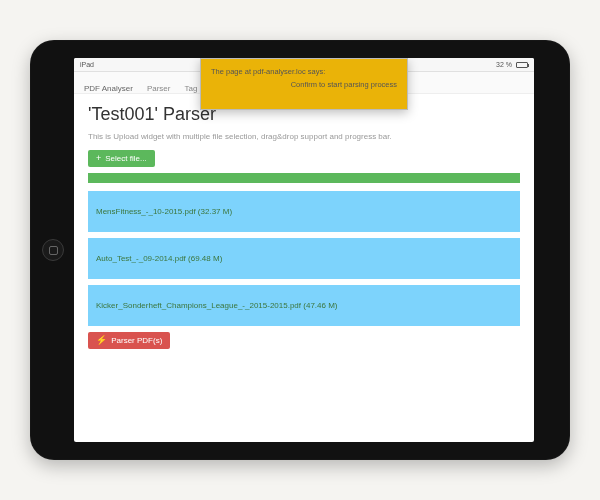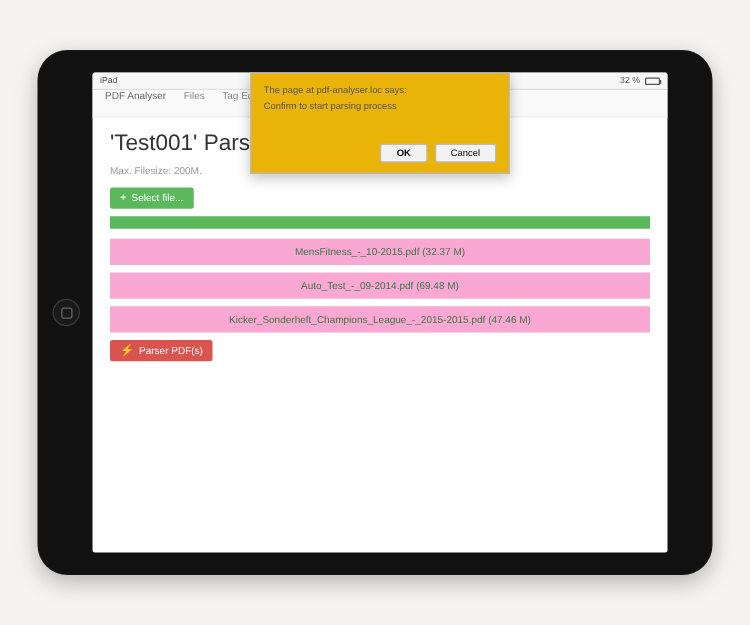--- a/index.html
+++ b/index.html
@@ -38,44 +38,44 @@
     padding:0 6px; font-size:7px; color:#555;
     border-bottom:1px solid #e0e0e0;
   }
   .statusbar .center{font-weight:600;}
   .statusbar .right{display:flex;gap:4px;align-items:center;}
   .battery{width:12px;height:6px;border:1px solid #555;border-radius:1px;position:relative;}
   .battery::after{content:"";position:absolute;right:-2px;top:1px;width:1px;height:3px;background:#555;}
   .battery-fill{height:100%;width:30%;background:#555;}
   .navbar {
     height:22px; background:#fafafa; border-bottom:1px solid #eee;
-    display:flex; align-items:flex-start; padding:0 10px; gap:14px;
+    display:flex; align-items:flex-end; padding:0 10px; gap:14px;
     font-size:8px; color:#888;
   }
   .navbar .brand{color:#666;}
   .content { padding: 8px 14px; position:relative; }
   h1.page-title{font-size:18px; font-weight:400; color:#333; margin:2px 0 6px;}
   .desc{font-size:8px; color:#999; line-height:1.4; margin-bottom:8px;}
   .desc div{margin-bottom:1px;}
   .btn{display:inline-flex;align-items:center;gap:4px;padding:4px 8px;border-radius:2px;font-size:8px;color:#fff;cursor:pointer;border:none;}
   .btn-green{background:#5cb85c;}
   .btn-red{background:#d9534f;}
   .btn .icon{font-size:9px;line-height:1;}
   .greenbar{height:10px;background:#5cb85c;margin:6px 0 8px;}
-  .file-row{background:#f9a8d4;color:#3c763d;font-size:8px;padding:6px 8px;margin-bottom:6px;text-align:center;}
+  .file-row{background:#7dd3fc;color:#3c763d;font-size:8px;padding:16px 8px;margin-bottom:6px;}
   
   .dialog{
     position:absolute; top:0; left:50%; transform:translateX(-50%);
     width:208px; background:#eab308; border:1px solid #bbb;
     box-shadow:0 3px 10px rgba(0,0,0,0.25);
     font-size:7.5px; color:#333; padding:8px 10px 8px;
     z-index:10;
   }
   .dialog .msg1{color:#555;margin-bottom:4px;}
-  .dialog .msg2{color:#555;margin-bottom:26px;}
+  .dialog .msg2{color:#555;margin-bottom:12px;text-align:right;}
   .dialog .buttons{display:flex;justify-content:flex-end;gap:6px;}
   .dlg-btn{border:1px solid #bbb;background:#f2f2f2;padding:2px 12px;font-size:7.5px;cursor:pointer;border-radius:2px;}
   .dlg-btn.ok{font-weight:600;}
 </style>
 </head>
 <body>
 
 <div class="ipad">
   <div class="home-btn"></div>
   <div class="screen">
@@ -84,37 +84,33 @@
       <span>iPad</span>
       <span class="center">3:14 PM</span>
       <span class="right">
         <span>32 %</span>
         <span class="battery"><span class="battery-fill"></span></span>
       </span>
     </div>
 
     <div class="navbar">
       <span class="brand">PDF Analyser</span>
-      <span>Files</span>
+      <span>Parser</span>
       <span>Tag Editor</span>
     </div>
 
     <div class="dialog">
       <div class="msg1">The page at pdf-analyser.loc says:</div>
       <div class="msg2">Confirm to start parsing process</div>
-      <div class="buttons">
-        <button class="dlg-btn ok">OK</button>
-        <button class="dlg-btn">Cancel</button>
-      </div>
     </div>
 
     <div class="content">
       <h1 class="page-title">'Test001' Parser</h1>
       <div class="desc">
-        <div>Max. Filesize: 200M.</div>
+        <div>This is Upload widget with multiple file selection, drag&amp;drop support and progress bar.</div>
       </div>
 
       <button class="btn btn-green">
         <span class="icon">+</span>
         <span>Select file...</span>
       </button>
 
       <div class="greenbar"></div>
 
       <div class="file-row">

